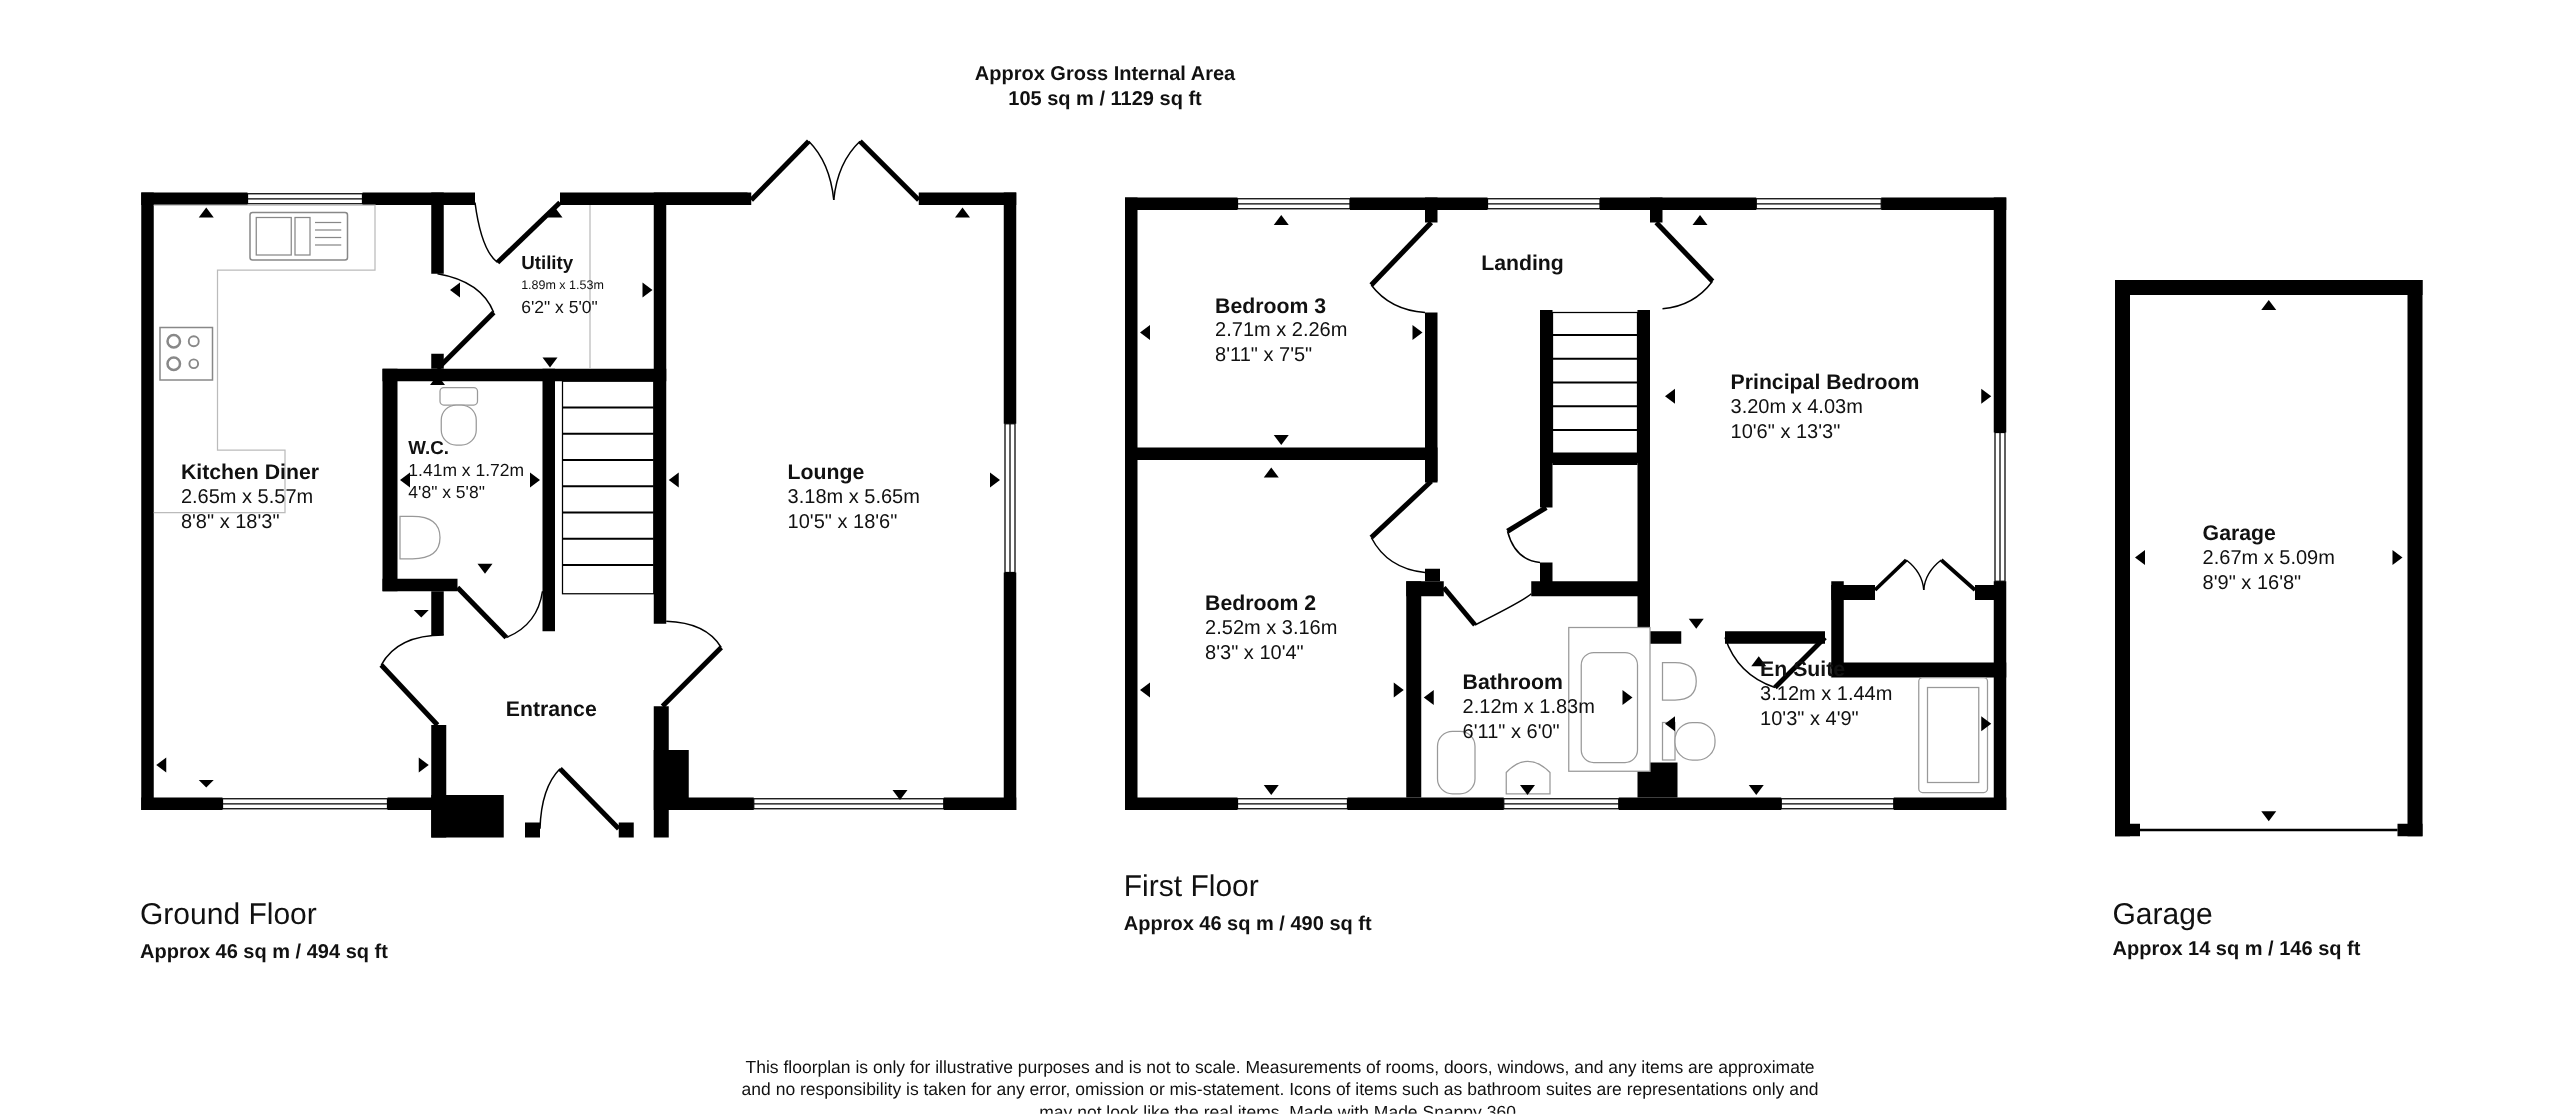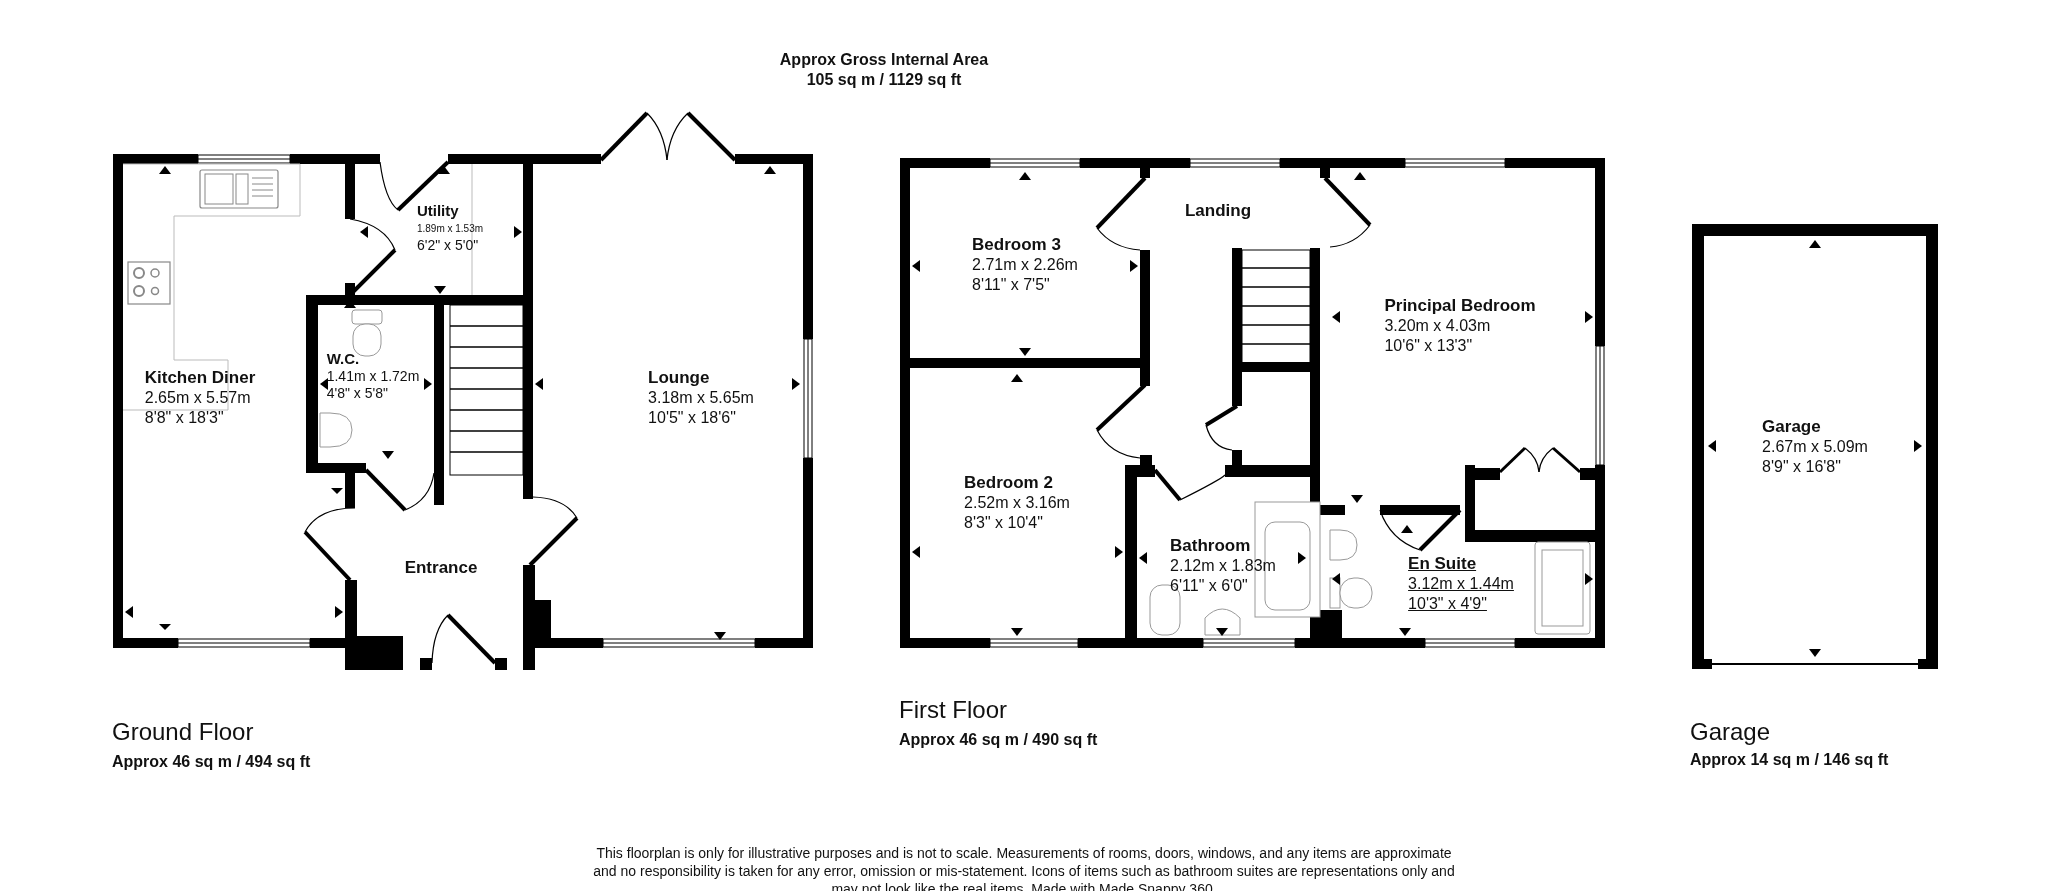--- a/index.html
+++ b/index.html
@@ -306,21 +306,21 @@
 <div class="room-label" style="left:450px; top:202px;">
   <div class="room-name" style="font-size:15px;line-height:18px">Utility</div>
   <div class="room-dim" style="font-size:10px;line-height:17px">1.89m x 1.53m</div>
   <div class="room-dim" style="font-size:14px;line-height:17px">6'2" x 5'0"</div>
 </div>
 <div class="room-label" style="left:373px; top:350px;">
   <div class="room-name" style="font-size:15px;line-height:18px">W.C.</div>
   <div class="room-dim" style="font-size:14px;line-height:17px">1.41m x 1.72m</div>
   <div class="room-dim" style="font-size:14px;line-height:17px">4'8" x 5'8"</div>
 </div>
-<div class="room-label" style="left:701px; top:367px;">
+<div class="room-label" style="left:683px; top:367px;">
   <div class="room-name">Lounge</div>
   <div class="room-dim">3.18m x 5.65m</div>
   <div class="room-dim">10'5" x 18'6"</div>
 </div>
 <div class="room-label" style="left:441px; top:557px;">
   <div class="room-name">Entrance</div>
 </div>
 
 <div class="room-label" style="left:1025px; top:234px;">
   <div class="room-name">Bedroom 3</div>
@@ -338,21 +338,21 @@
 <div class="room-label" style="left:1017px; top:472px;">
   <div class="room-name">Bedroom 2</div>
   <div class="room-dim">2.52m x 3.16m</div>
   <div class="room-dim">8'3" x 10'4"</div>
 </div>
 <div class="room-label" style="left:1223px; top:535px;">
   <div class="room-name">Bathroom</div>
   <div class="room-dim">2.12m x 1.83m</div>
   <div class="room-dim">6'11" x 6'0"</div>
 </div>
-<div class="room-label" style="left:1461px; top:553px;text-decoration:underline;">
+<div class="room-label" style="left:1461px; top:525px;">
   <div class="room-name">En Suite</div>
   <div class="room-dim">3.12m x 1.44m</div>
   <div class="room-dim">10'3" x 4'9"</div>
 </div>
 
 <div class="room-label" style="left:1815px; top:416px;">
   <div class="room-name">Garage</div>
   <div class="room-dim">2.67m x 5.09m</div>
   <div class="room-dim">8'9" x 16'8"</div>
 </div>

